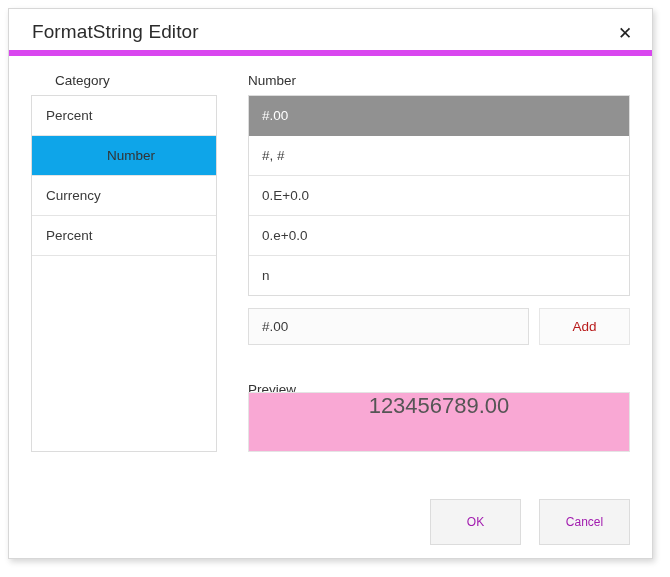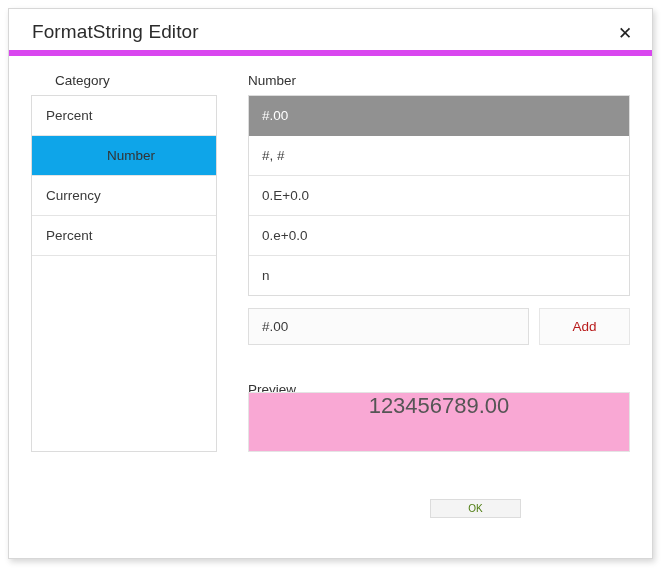--- a/index.html
+++ b/index.html
@@ -184,27 +184,27 @@
   }
   #preview-value {
     font-size: 22px;
     color: #555555;
   }
 
   
   .footer-button {
     position: absolute;
     width: 91px;
-    height: 19px;
+    height: 46px;
     border: 1px solid #dcdcdc;
     background: #f4f4f4;
     box-sizing: border-box;
     font-family: "Liberation Sans", sans-serif;
-    font-size: 10px;
-    color: #4d7c0f;
+    font-size: 12px;
+    color: #a21caf;
     cursor: pointer;
   }
   #ok-button     { left: 421px; top: 443px; }
   #cancel-button { left: 530px; top: 443px; }
 </style>
 </head>
 <body>
 
 <div id="dialog">
 
@@ -239,15 +239,16 @@
 
     <button id="add-button" disabled="disabled">Add</button>
 
     <div class="section-label" id="preview-label">Preview</div>
 
     <div id="preview-box">
       <span id="preview-value">123456789.00</span>
     </div>
 
     <button class="footer-button" id="ok-button">OK</button>
+    <button class="footer-button" id="cancel-button">Cancel</button>
 
   </div>
 </div>
 
 </body></html>

